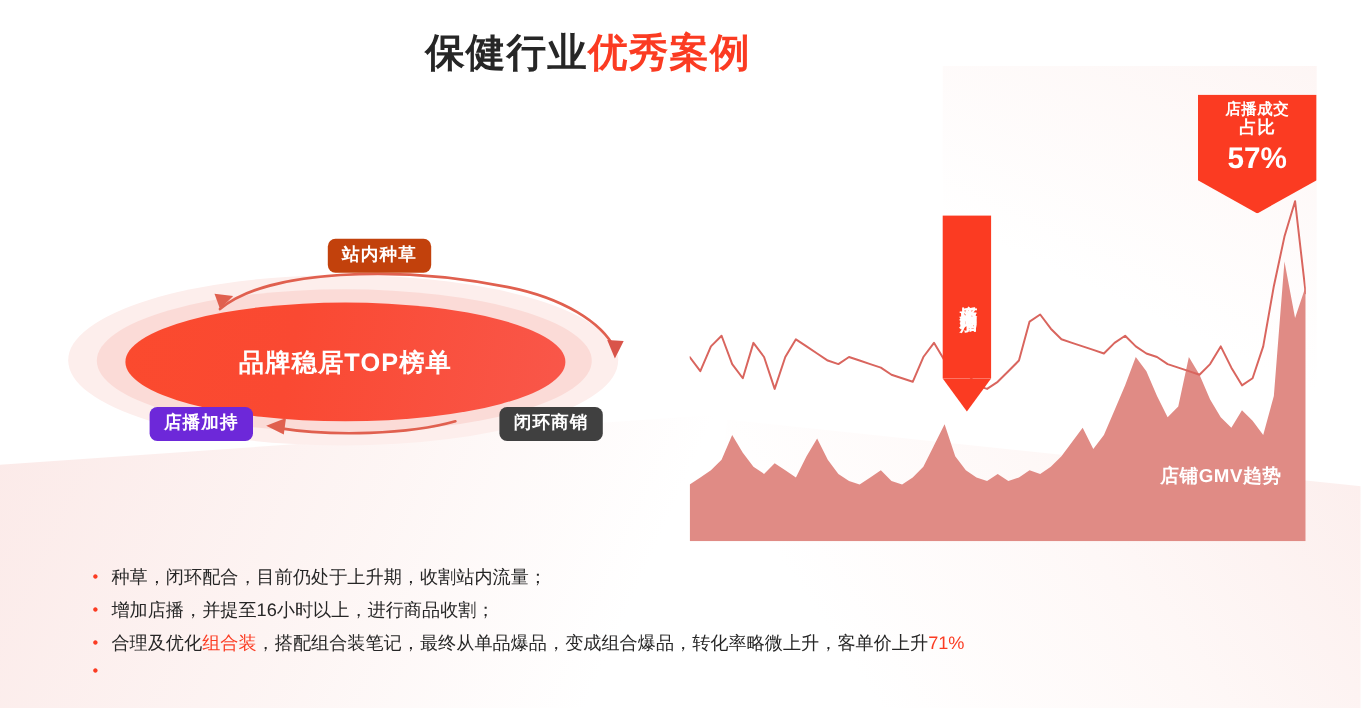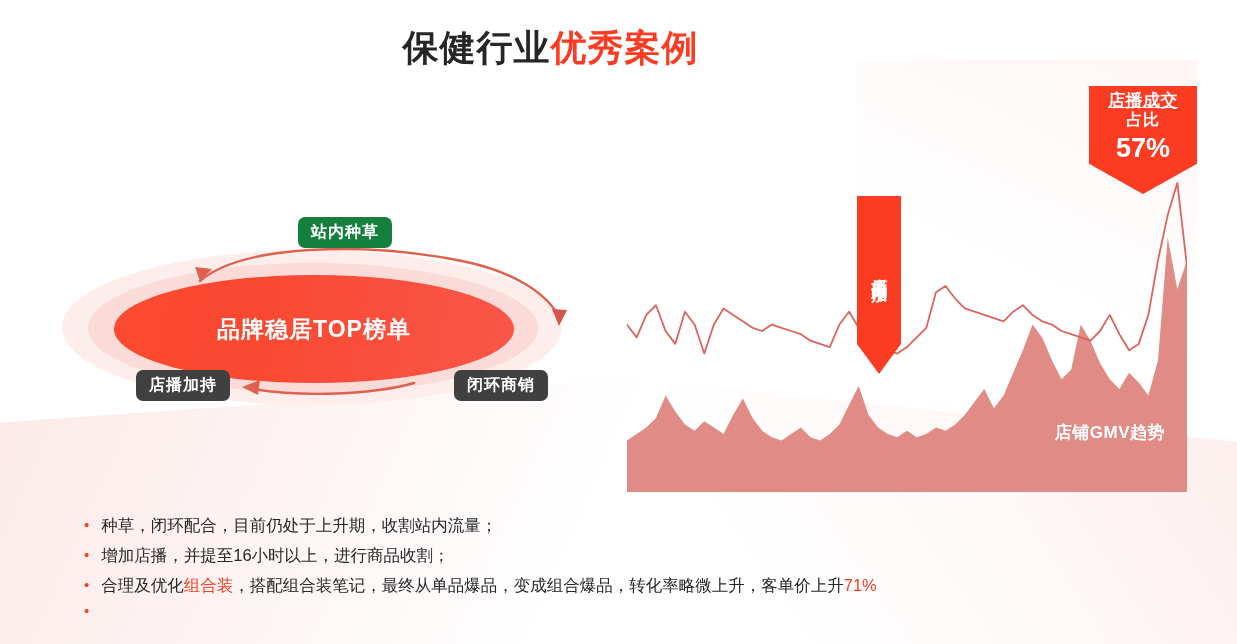--- a/index.html
+++ b/index.html
@@ -61,21 +61,20 @@
     left: 0;
     top: 26px;
     width: 1069px;
     text-align: center;
     font-size: 36px;
     font-weight: bold;
     letter-spacing: 1px;
     line-height: 1.2;
     color: #262626;
     white-space: nowrap;
-    margin-left: 16px;
   }
   #page-title .hl { color: #fb3b22; }
 
   
   #cycle {
     position: absolute;
     left: 62px;
     top: 205px;
     width: 570px;
     height: 215px;
@@ -125,26 +124,26 @@
     font-size: 16px;
     font-weight: bold;
     letter-spacing: 1px;
     padding: 5px 13px 6px 13px;
     white-space: nowrap;
     line-height: 1.25;
   }
   #tag-top {
     left: 236px;
     top: 12px;
-    background: #15803d;
+    background: #c2410c;
   }
   #tag-left {
     left: 74px;
     top: 165px;
-    background: #404040;
+    background: #6d28d9;
   }
   #tag-right {
     left: 392px;
     top: 165px;
     background: #404040;
   }
 
   
   #chart {
     position: absolute;
@@ -222,21 +221,21 @@
   }
   #callout-share .content {
     position: absolute;
     left: 0; top: 5px;
     width: 108px;
     text-align: center;
     color: #ffffff;
     font-weight: bold;
     line-height: 1.18;
   }
-  #callout-share .t1 { font-size: 17px; letter-spacing: 0.5px; display: block; text-decoration: underline; }
+  #callout-share .t1 { font-size: 14px; letter-spacing: 0.5px; display: block; }
   #callout-share .t2 { font-size: 16px; letter-spacing: 0.5px; display: block; }
   #callout-share .t3 { font-size: 27px; letter-spacing: 0px; display: block; margin-top: 3px; }
 
   
   #bullets {
     position: absolute;
     left: 84px;
     top: 514px;
     width: 1120px;
   }

